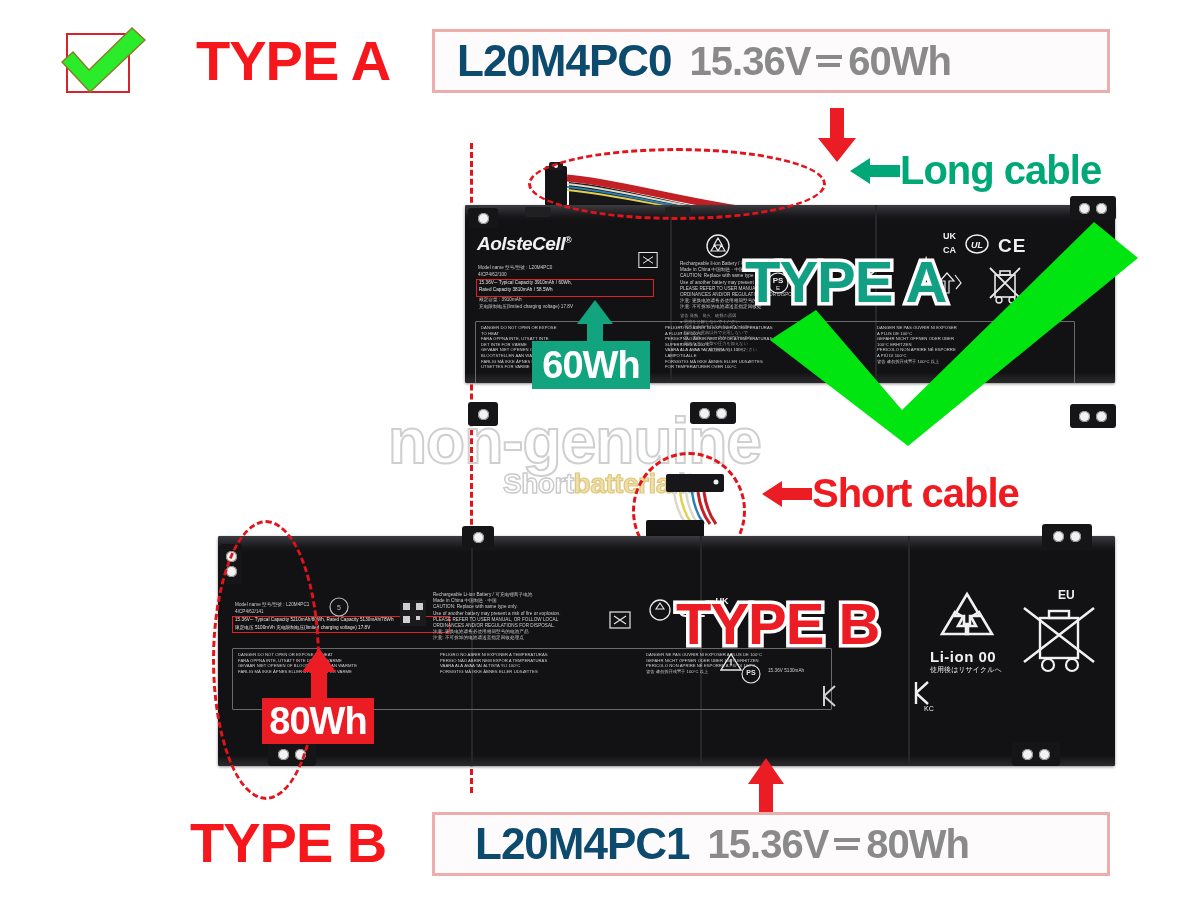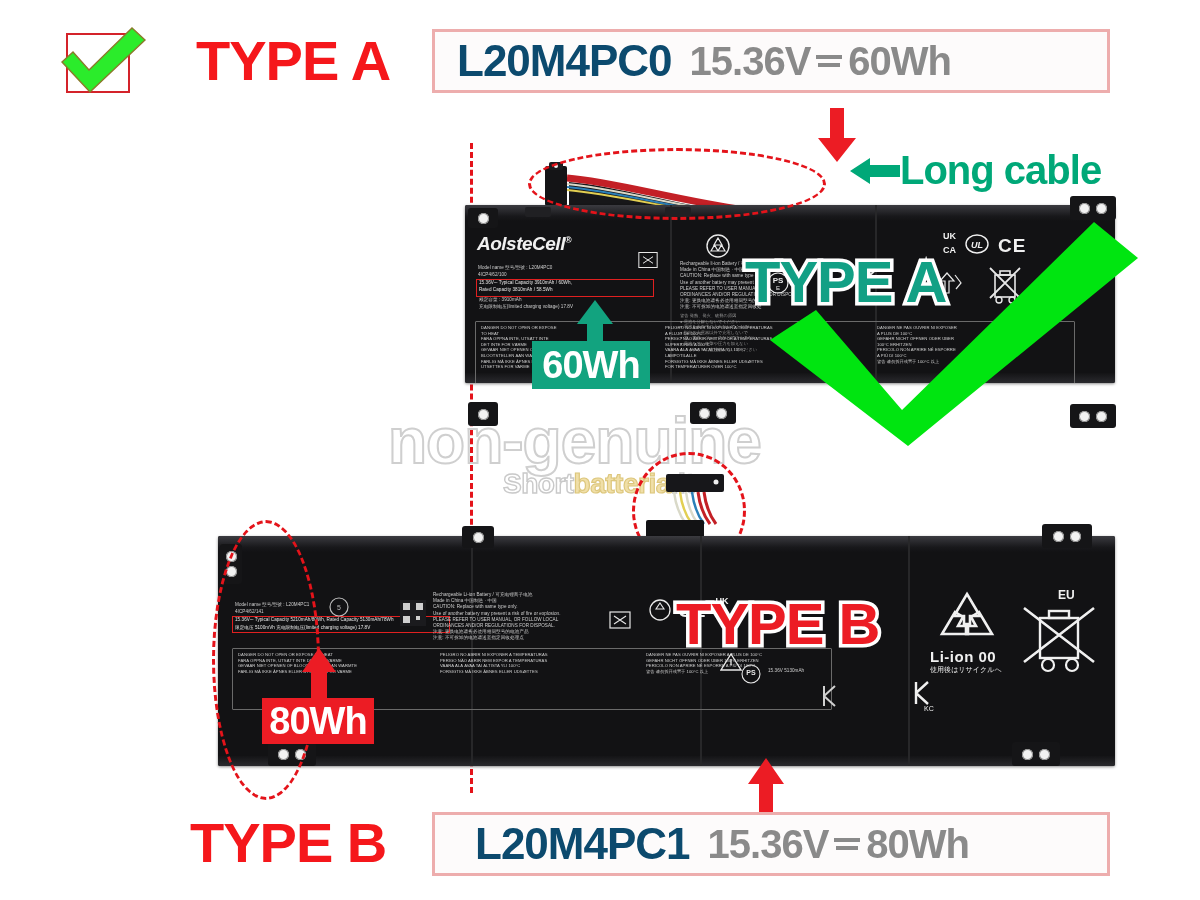--- a/index.html
+++ b/index.html
@@ -327,20 +327,26 @@
       <path d="M46 24 C 48 40, 52 48, 58 56" stroke="#d9d9c8" stroke-width="2.4" fill="none"></path>
       <path d="M52 24 C 54 40, 58 48, 64 56" stroke="#2a7fb8" stroke-width="2.4" fill="none"></path>
       <path d="M58 24 C 60 40, 64 48, 70 56" stroke="#c32026" stroke-width="3" fill="none"></path>
       <path d="M64 24 C 66 40, 70 48, 76 56" stroke="#c32026" stroke-width="3" fill="none"></path>
       <rect x="6" y="52" width="58" height="22" rx="2" fill="#121214"></rect>
       <path d="M14 74 L14 86 M22 74 L22 86 M30 74 L30 86 M38 74 L38 86" stroke="#d9d9c8" stroke-width="2" fill="none"></path>
     </svg>
   </div>
   <div class="dashed-ellipse" style="left:632px;top:452px;width:114px;height:118px;"></div>
 
+  <div class="cable-note red" style="left:762px;top:471px;">
+    <svg width="50" height="30" viewBox="0 0 50 30">
+      <path d="M0 15 L20 2 L20 9 L50 9 L50 21 L20 21 L20 28 Z" fill="#ec1c24"></path>
+    </svg>
+    <span>Short cable</span>
+  </div>
 
   <div class="battery batt-bot">
     <div class="batt-sheen"></div>
     <div class="batt-sheen2"></div>
     <div class="seam" style="left:253px;top:0;width:2px;height:230px;"></div>
     <div class="seam" style="left:482px;top:0;width:2px;height:230px;"></div>
     <div class="seam" style="left:690px;top:0;width:2px;height:230px;"></div>
 
     <div class="micro" style="left:17px;top:66px;width:210px;">Model name 型号/型號 :  L20M4PC1</div>
     <div class="micro" style="left:17px;top:73px;width:210px;">4ICP4/62/141</div>

